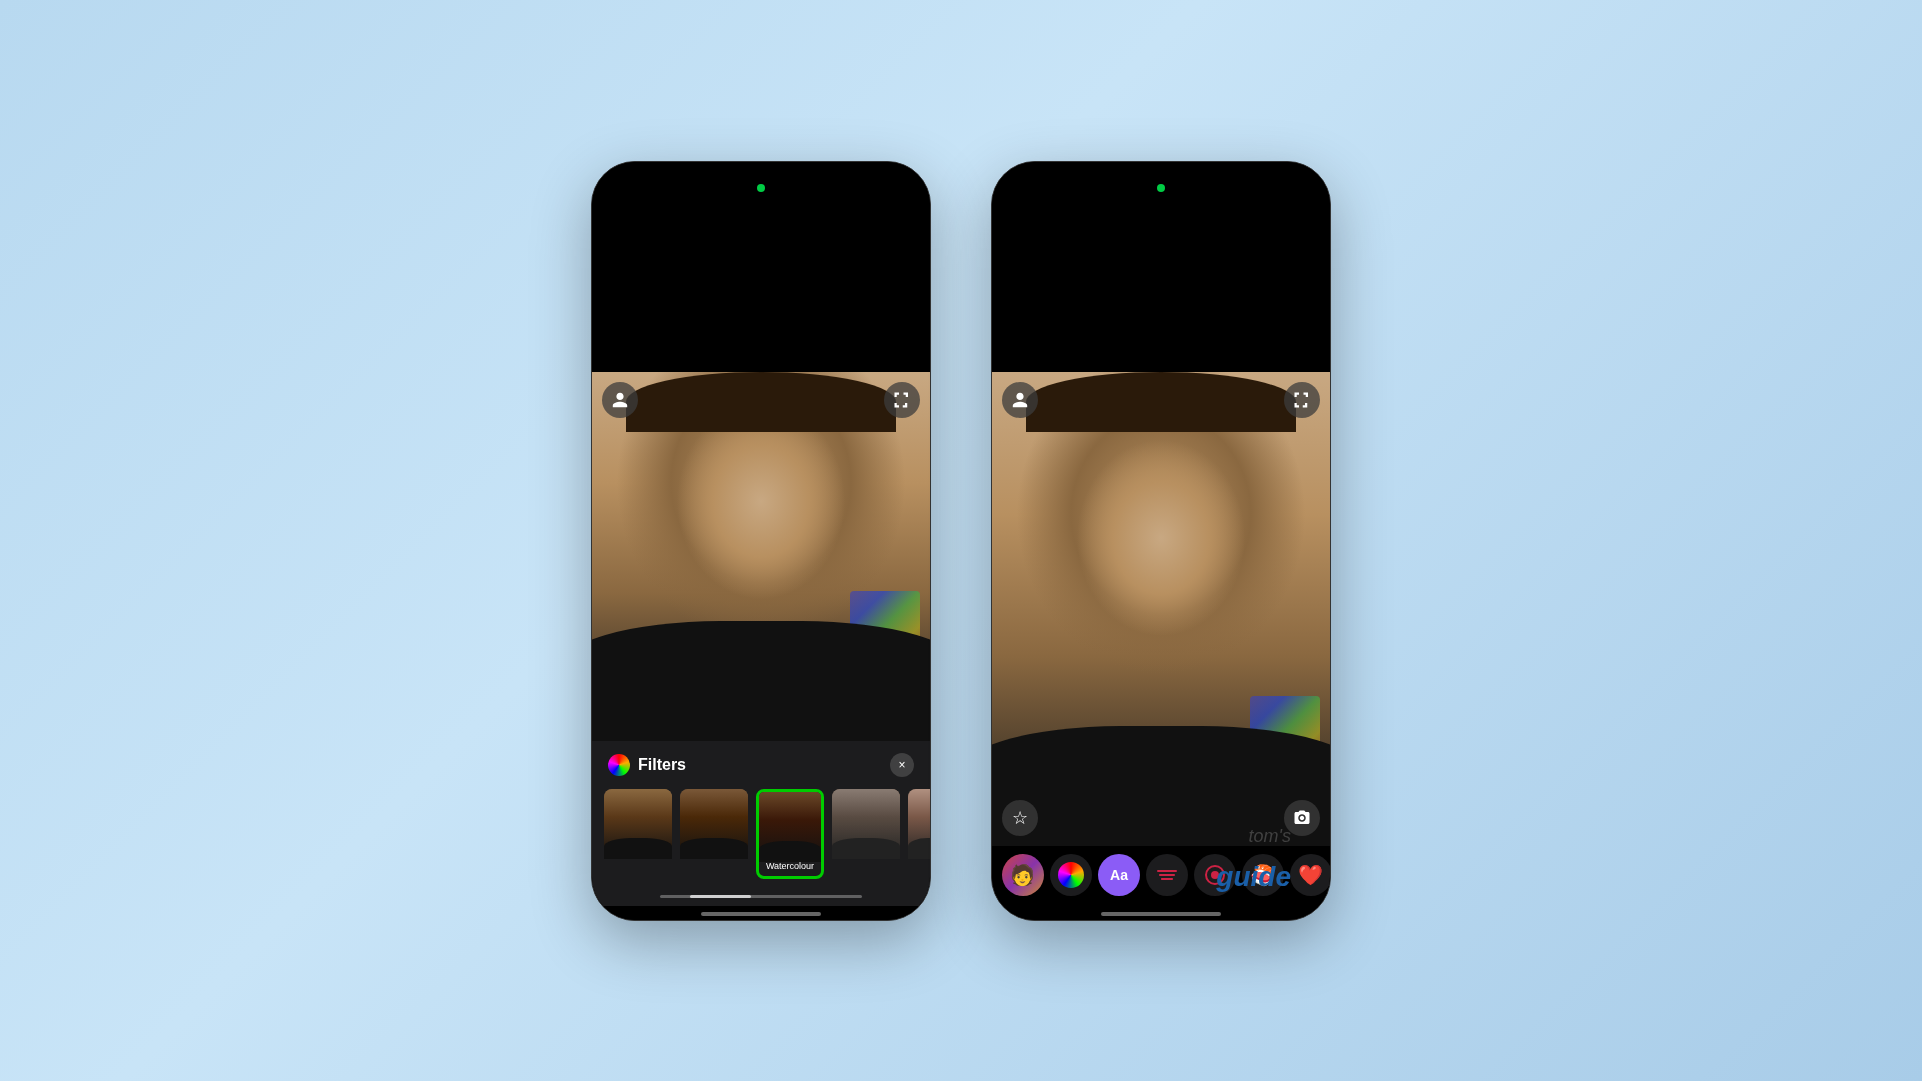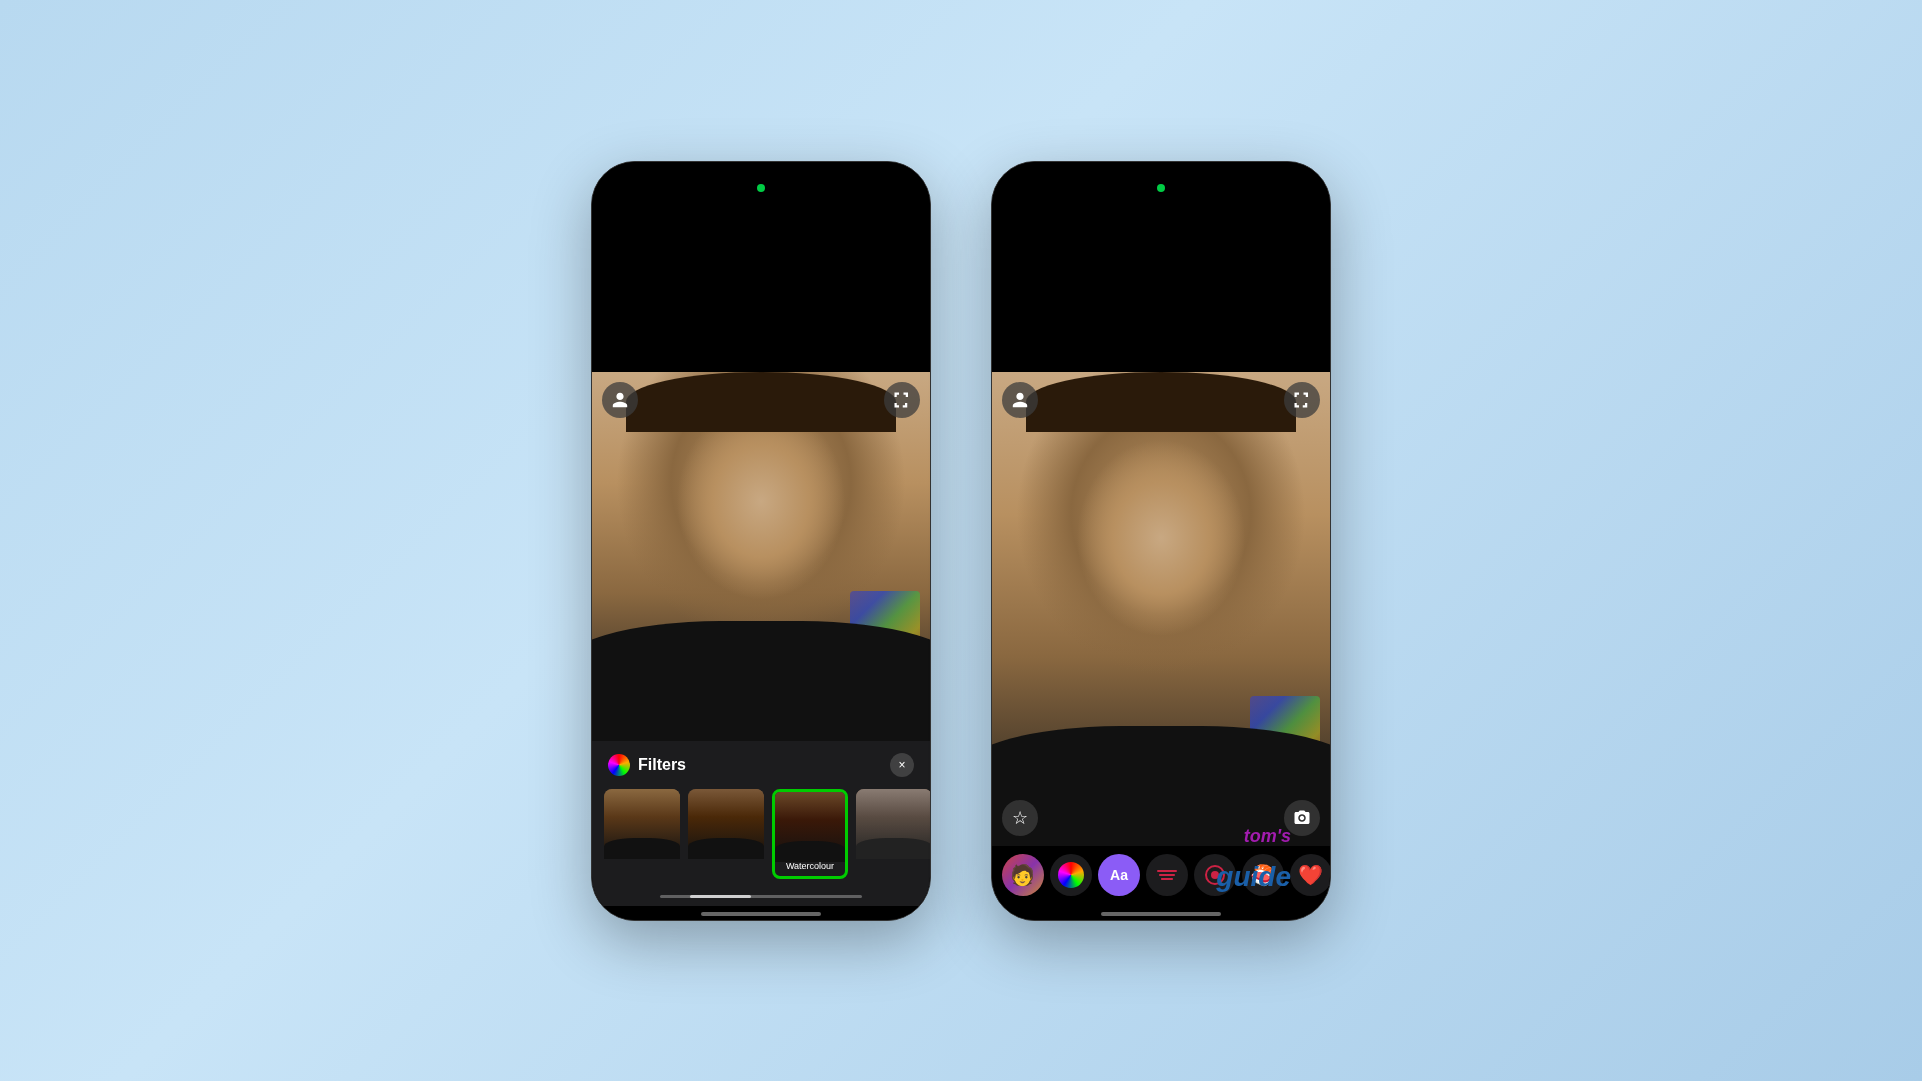--- a/index.html
+++ b/index.html
@@ -203,21 +203,21 @@
 
     
     .filters-strip {
       display: flex;
       padding: 4px 12px 16px;
       gap: 8px;
       overflow: hidden;
     }
 
     .filter-thumb {
-      width: 76px;
+      width: 68px;
       height: 90px;
       border-radius: 8px;
       overflow: hidden;
       position: relative;
       flex-shrink: 0;
       cursor: pointer;
     }
 
     .filter-thumb.selected {
       border: 3px solid #00cc00;
@@ -339,23 +339,23 @@
 
     
     .toms-guide {
       position: absolute;
       bottom: 30px;
       right: 40px;
       text-align: right;
     }
 
     .toms-guide-text1 {
-      color: #a21caf;
+      color: #404040;
       font-size: 18px;
-      font-weight: 700;
+      font-weight: 400;
       font-style: italic;
       line-height: 1;
     }
 
     .toms-guide-text2 {
       color: #1a5fa8;
       font-size: 28px;
       font-weight: 900;
       font-style: italic;
       line-height: 1;

